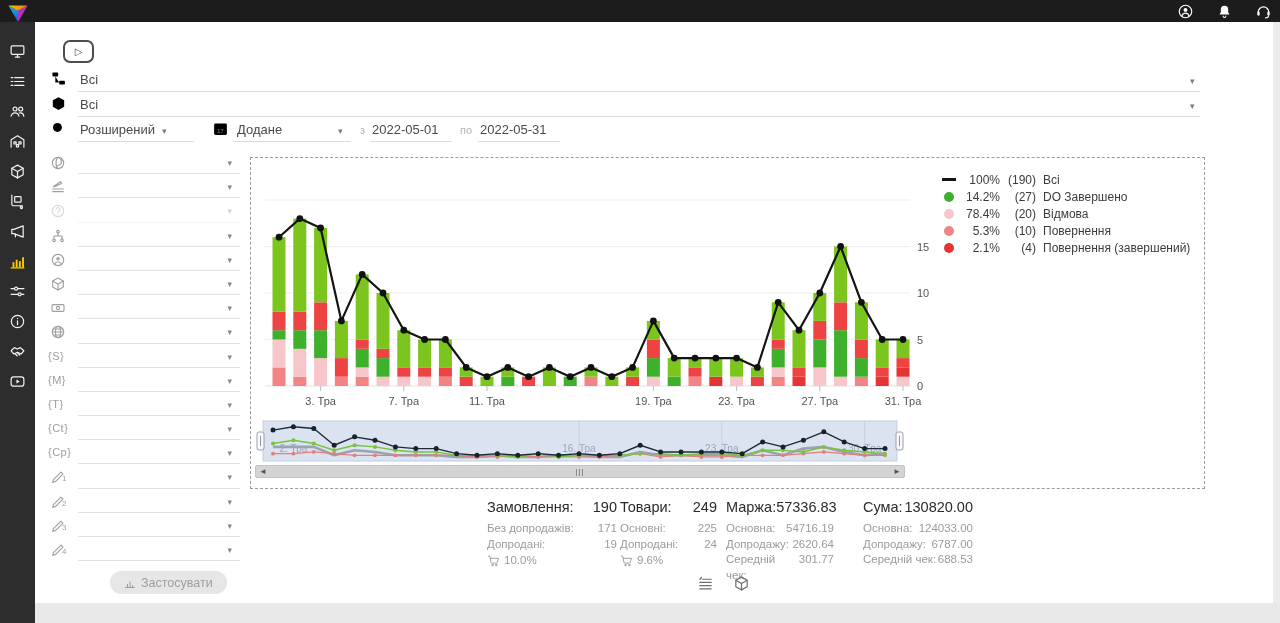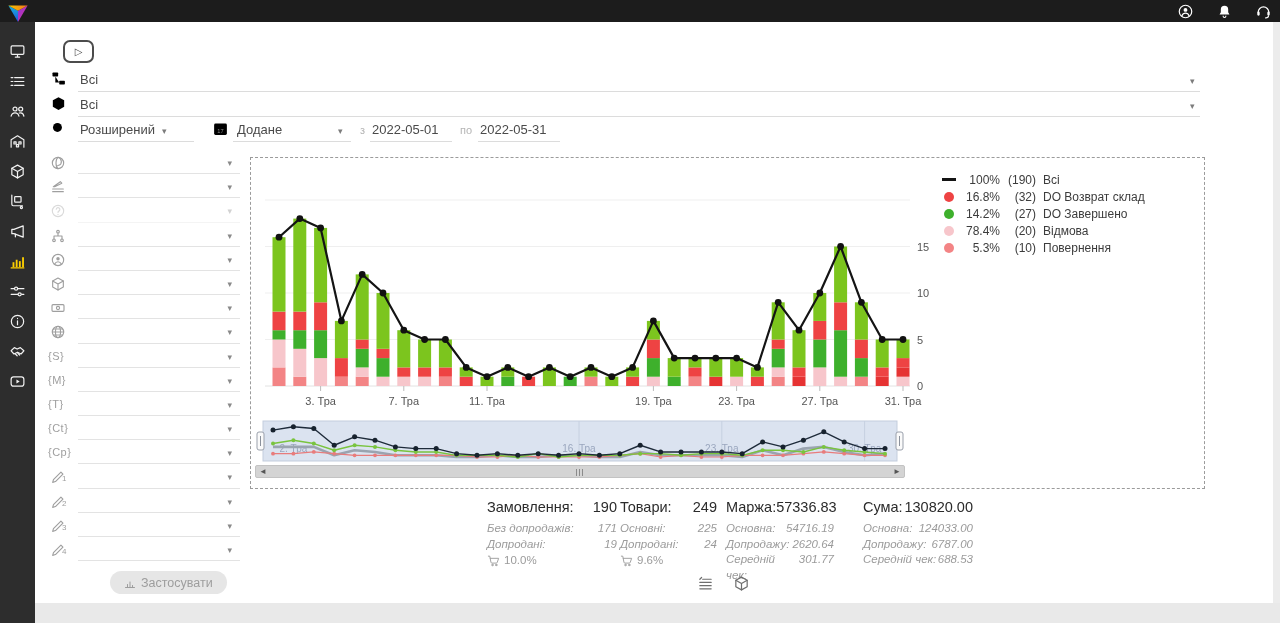--- a/index.html
+++ b/index.html
@@ -56,21 +56,21 @@
   .hs-left{position:absolute;left:3px;top:1px;}
   .hs-right{position:absolute;right:3px;top:1px;}
   .hs-grip{position:absolute;left:50%;top:1px;transform:translateX(-50%);letter-spacing:1px;color:#666;}
   
   .stat-col{position:absolute;top:499px;}
   .stat-col:nth-child(1){left:487px;width:130px;}
   .stat-col:nth-child(2){left:620px;width:97px;}
   .stat-col:nth-child(3){left:726px;width:108px;}
   .stat-col:nth-child(4){left:863px;width:110px;}
   .stat-head{display:flex;justify-content:space-between;align-items:flex-end;font-size:14.5px;color:#2b2b2b;margin-bottom:6px;}
-  .stat-row{display:flex;justify-content:space-between;font-size:11.5px;color:#9b9b9b;line-height:15.5px;font-style:italic;}
+  .stat-row{display:flex;justify-content:space-between;font-size:11.5px;color:#9b9b9b;line-height:15.5px;}
   .stat-cart{display:flex;align-items:center;gap:4px;font-size:11.5px;color:#9b9b9b;line-height:16px;}
   .cart-ic{width:13px;height:13px;color:#9b9b9b;}
   .cart-ic svg{width:13px;height:13px;}
   
   .footer-toggles{position:absolute;left:697px;top:575px;display:flex;gap:19px;}
   .toggle-icon{width:17px;height:17px;color:#6e6e6e;cursor:pointer;}
   .toggle-icon svg{width:17px;height:17px;}
   .bottom-strip{position:absolute;left:35px;top:603px;width:1245px;height:20px;background:#e9e9e9;}
   .right-strip{position:absolute;left:1273px;top:22px;width:7px;height:581px;background:#ececec;}
 </style>
@@ -566,28 +566,20 @@
         <div class="lg-row">
           <span class="lg-swatch">
             <span class="lg-line"></span>
           </span>
           <span class="lg-pct">100%</span>
           <span class="lg-count">(190)</span>
           <span class="lg-label">Всі</span>
         </div>
         <div class="lg-row">
           <span class="lg-swatch">
-            <span class="lg-dot" style="background:#ee4343"></span>
-          </span>
-          <span class="lg-pct">16.8%</span>
-          <span class="lg-count">(32)</span>
-          <span class="lg-label">DO Возврат склад</span>
-        </div>
-        <div class="lg-row">
-          <span class="lg-swatch">
             <span class="lg-dot" style="background:#3eb02c"></span>
           </span>
           <span class="lg-pct">14.2%</span>
           <span class="lg-count">(27)</span>
           <span class="lg-label">DO Завершено</span>
         </div>
         <div class="lg-row">
           <span class="lg-swatch">
             <span class="lg-dot" style="background:#f7c6cb"></span>
           </span>
@@ -595,20 +587,28 @@
           <span class="lg-count">(20)</span>
           <span class="lg-label">Відмова</span>
         </div>
         <div class="lg-row">
           <span class="lg-swatch">
             <span class="lg-dot" style="background:#f38485"></span>
           </span>
           <span class="lg-pct">5.3%</span>
           <span class="lg-count">(10)</span>
           <span class="lg-label">Повернення</span>
+        </div>
+        <div class="lg-row">
+          <span class="lg-swatch">
+            <span class="lg-dot" style="background:#e63333"></span>
+          </span>
+          <span class="lg-pct">2.1%</span>
+          <span class="lg-count">(4)</span>
+          <span class="lg-label">Повернення (завершений)</span>
         </div>
       </div>
     <svg id="miniMap" style="position:absolute;left:4px;top:261px;" width="650" height="44">
         <rect x="8" y="2" width="634" height="40" fill="#dbe3f0" stroke="#c3cddd" stroke-width="1"></rect>
         <text x="38.4" y="33" font-size="10" fill="#8e9bb5" text-anchor="middle" opacity="0.85" font-family="Liberation Sans, sans-serif">2. Тра</text>
         <line x1="324" y1="2" x2="324" y2="42" stroke="#c6d0e0" stroke-width="1"></line>
         <text x="324" y="33" font-size="10" fill="#8e9bb5" text-anchor="middle" opacity="0.85" font-family="Liberation Sans, sans-serif">16. Тра</text>
         <line x1="466.79999999999995" y1="2" x2="466.79999999999995" y2="42" stroke="#c6d0e0" stroke-width="1"></line>
         <text x="466.79999999999995" y="33" font-size="10" fill="#8e9bb5" text-anchor="middle" opacity="0.85" font-family="Liberation Sans, sans-serif">23. Тра</text>
         <line x1="609.5999999999999" y1="2" x2="609.5999999999999" y2="42" stroke="#c6d0e0" stroke-width="1"></line>

